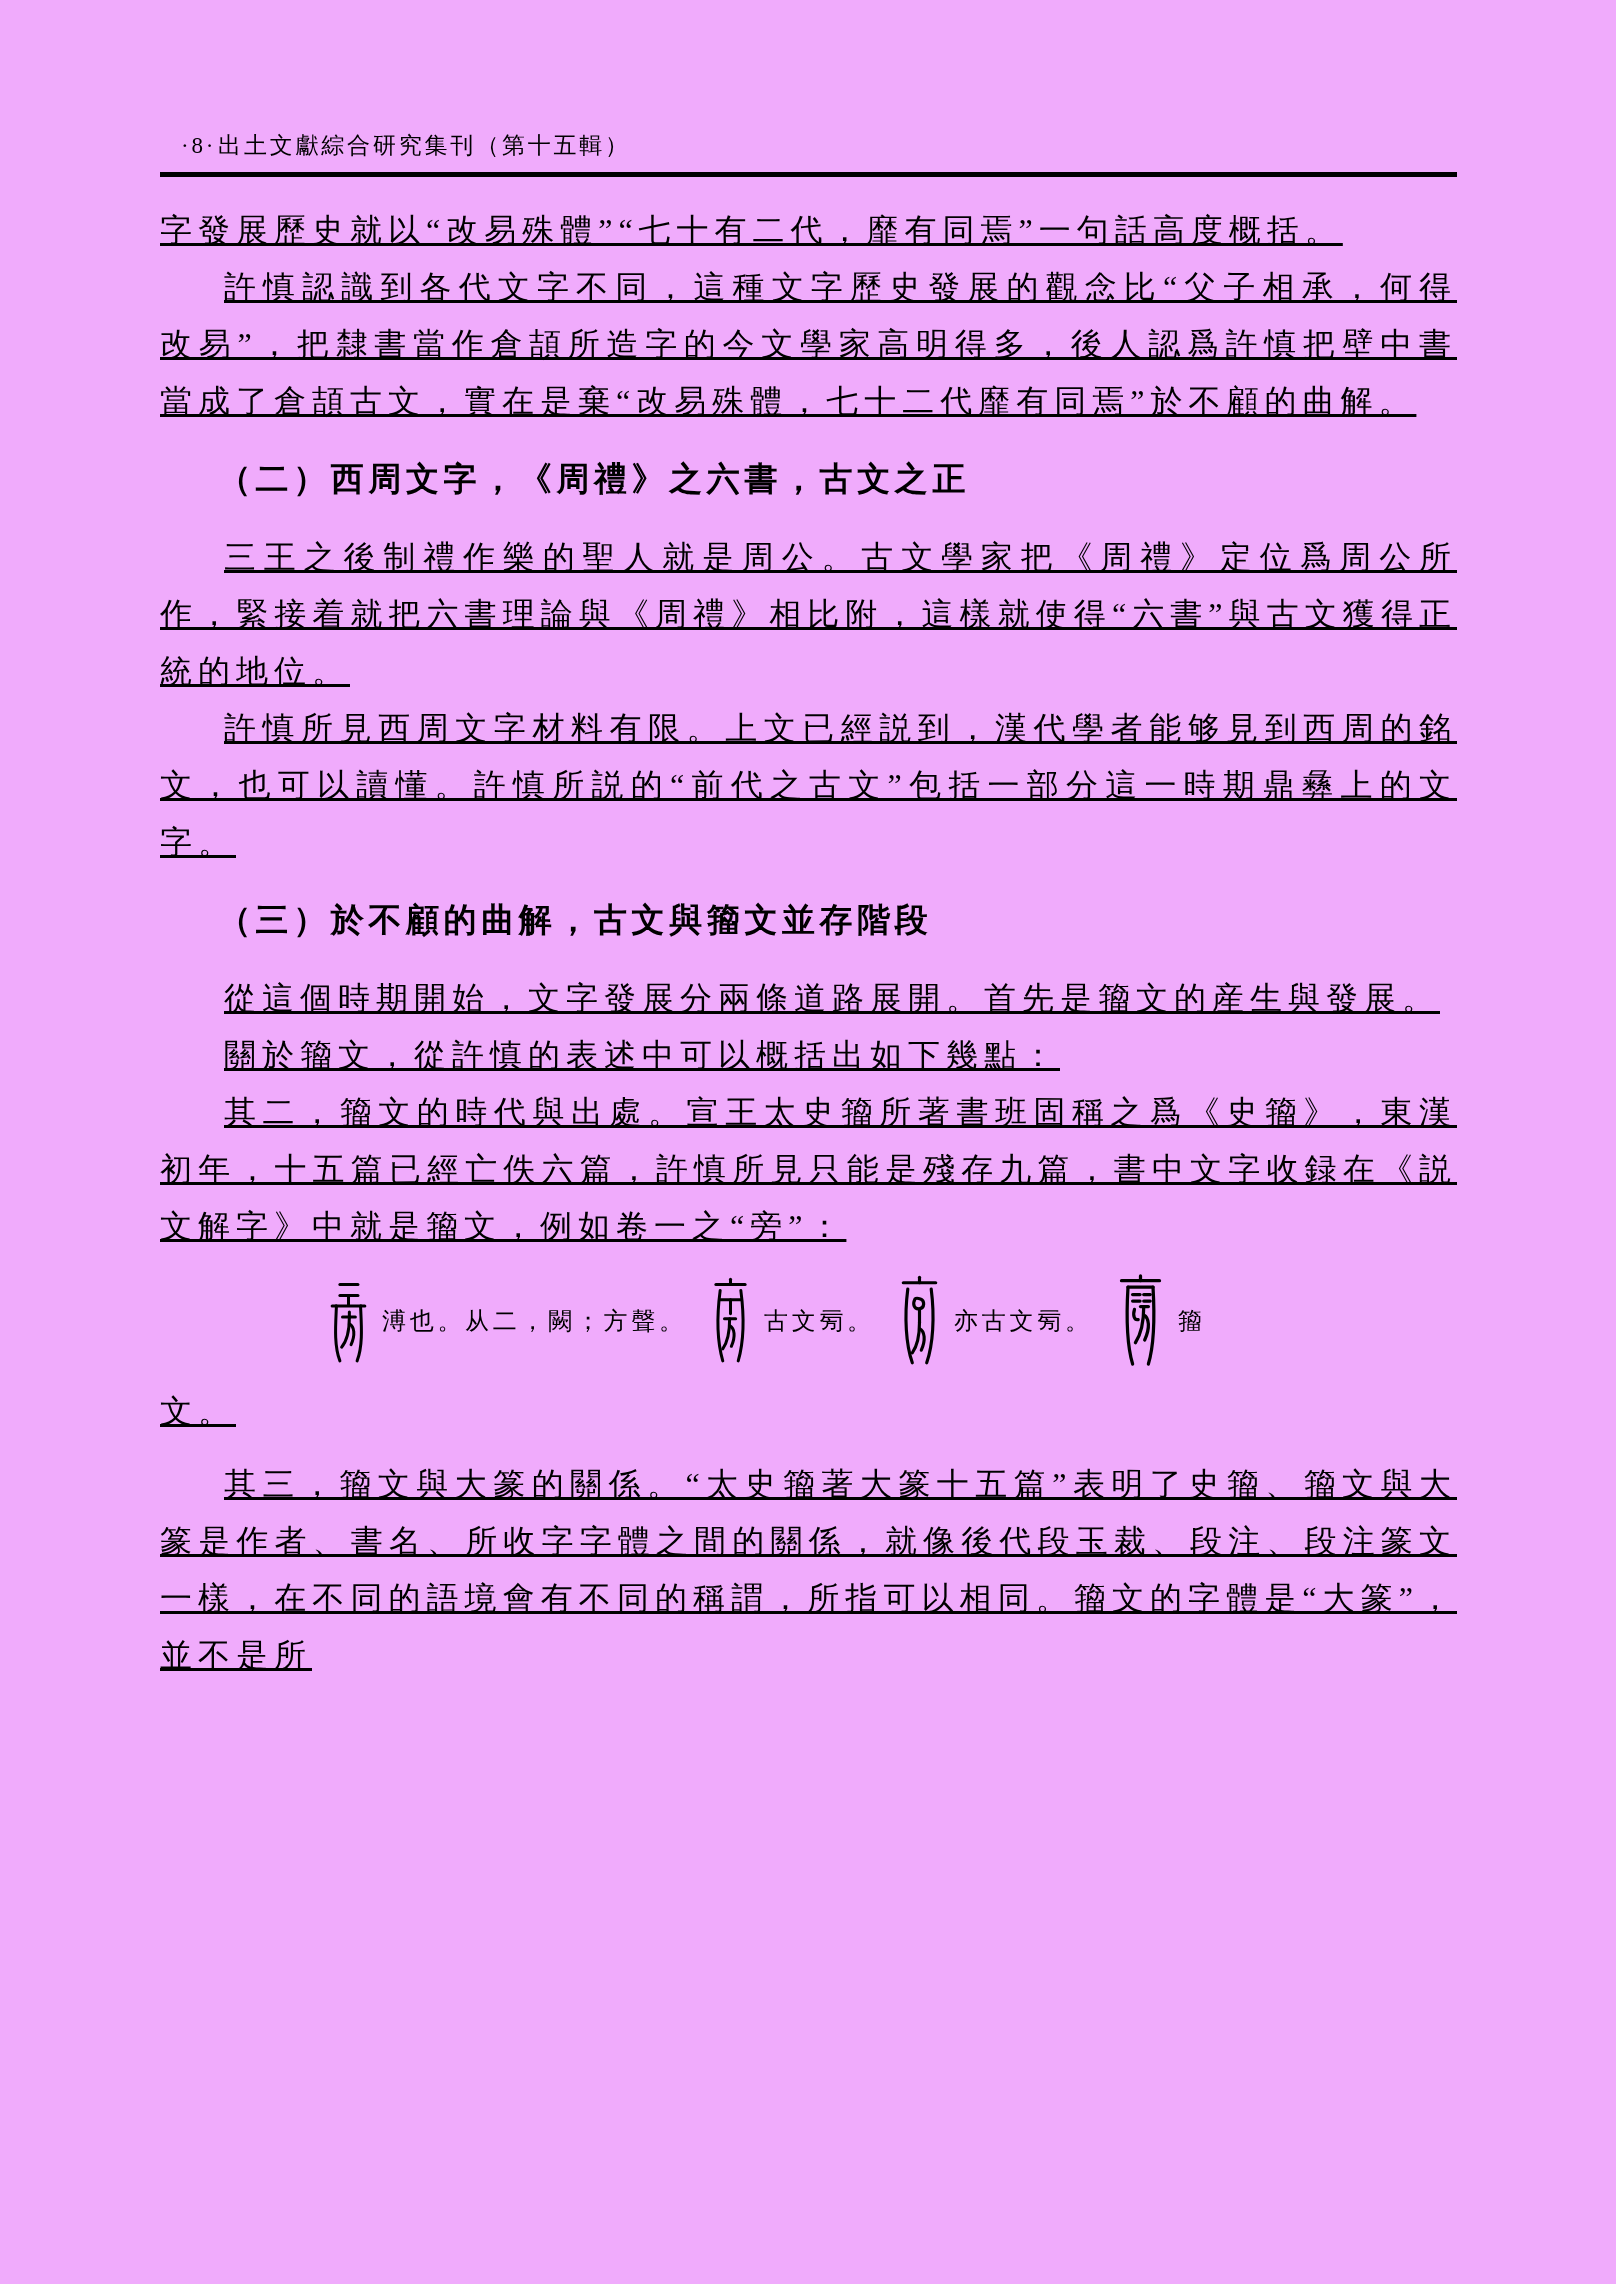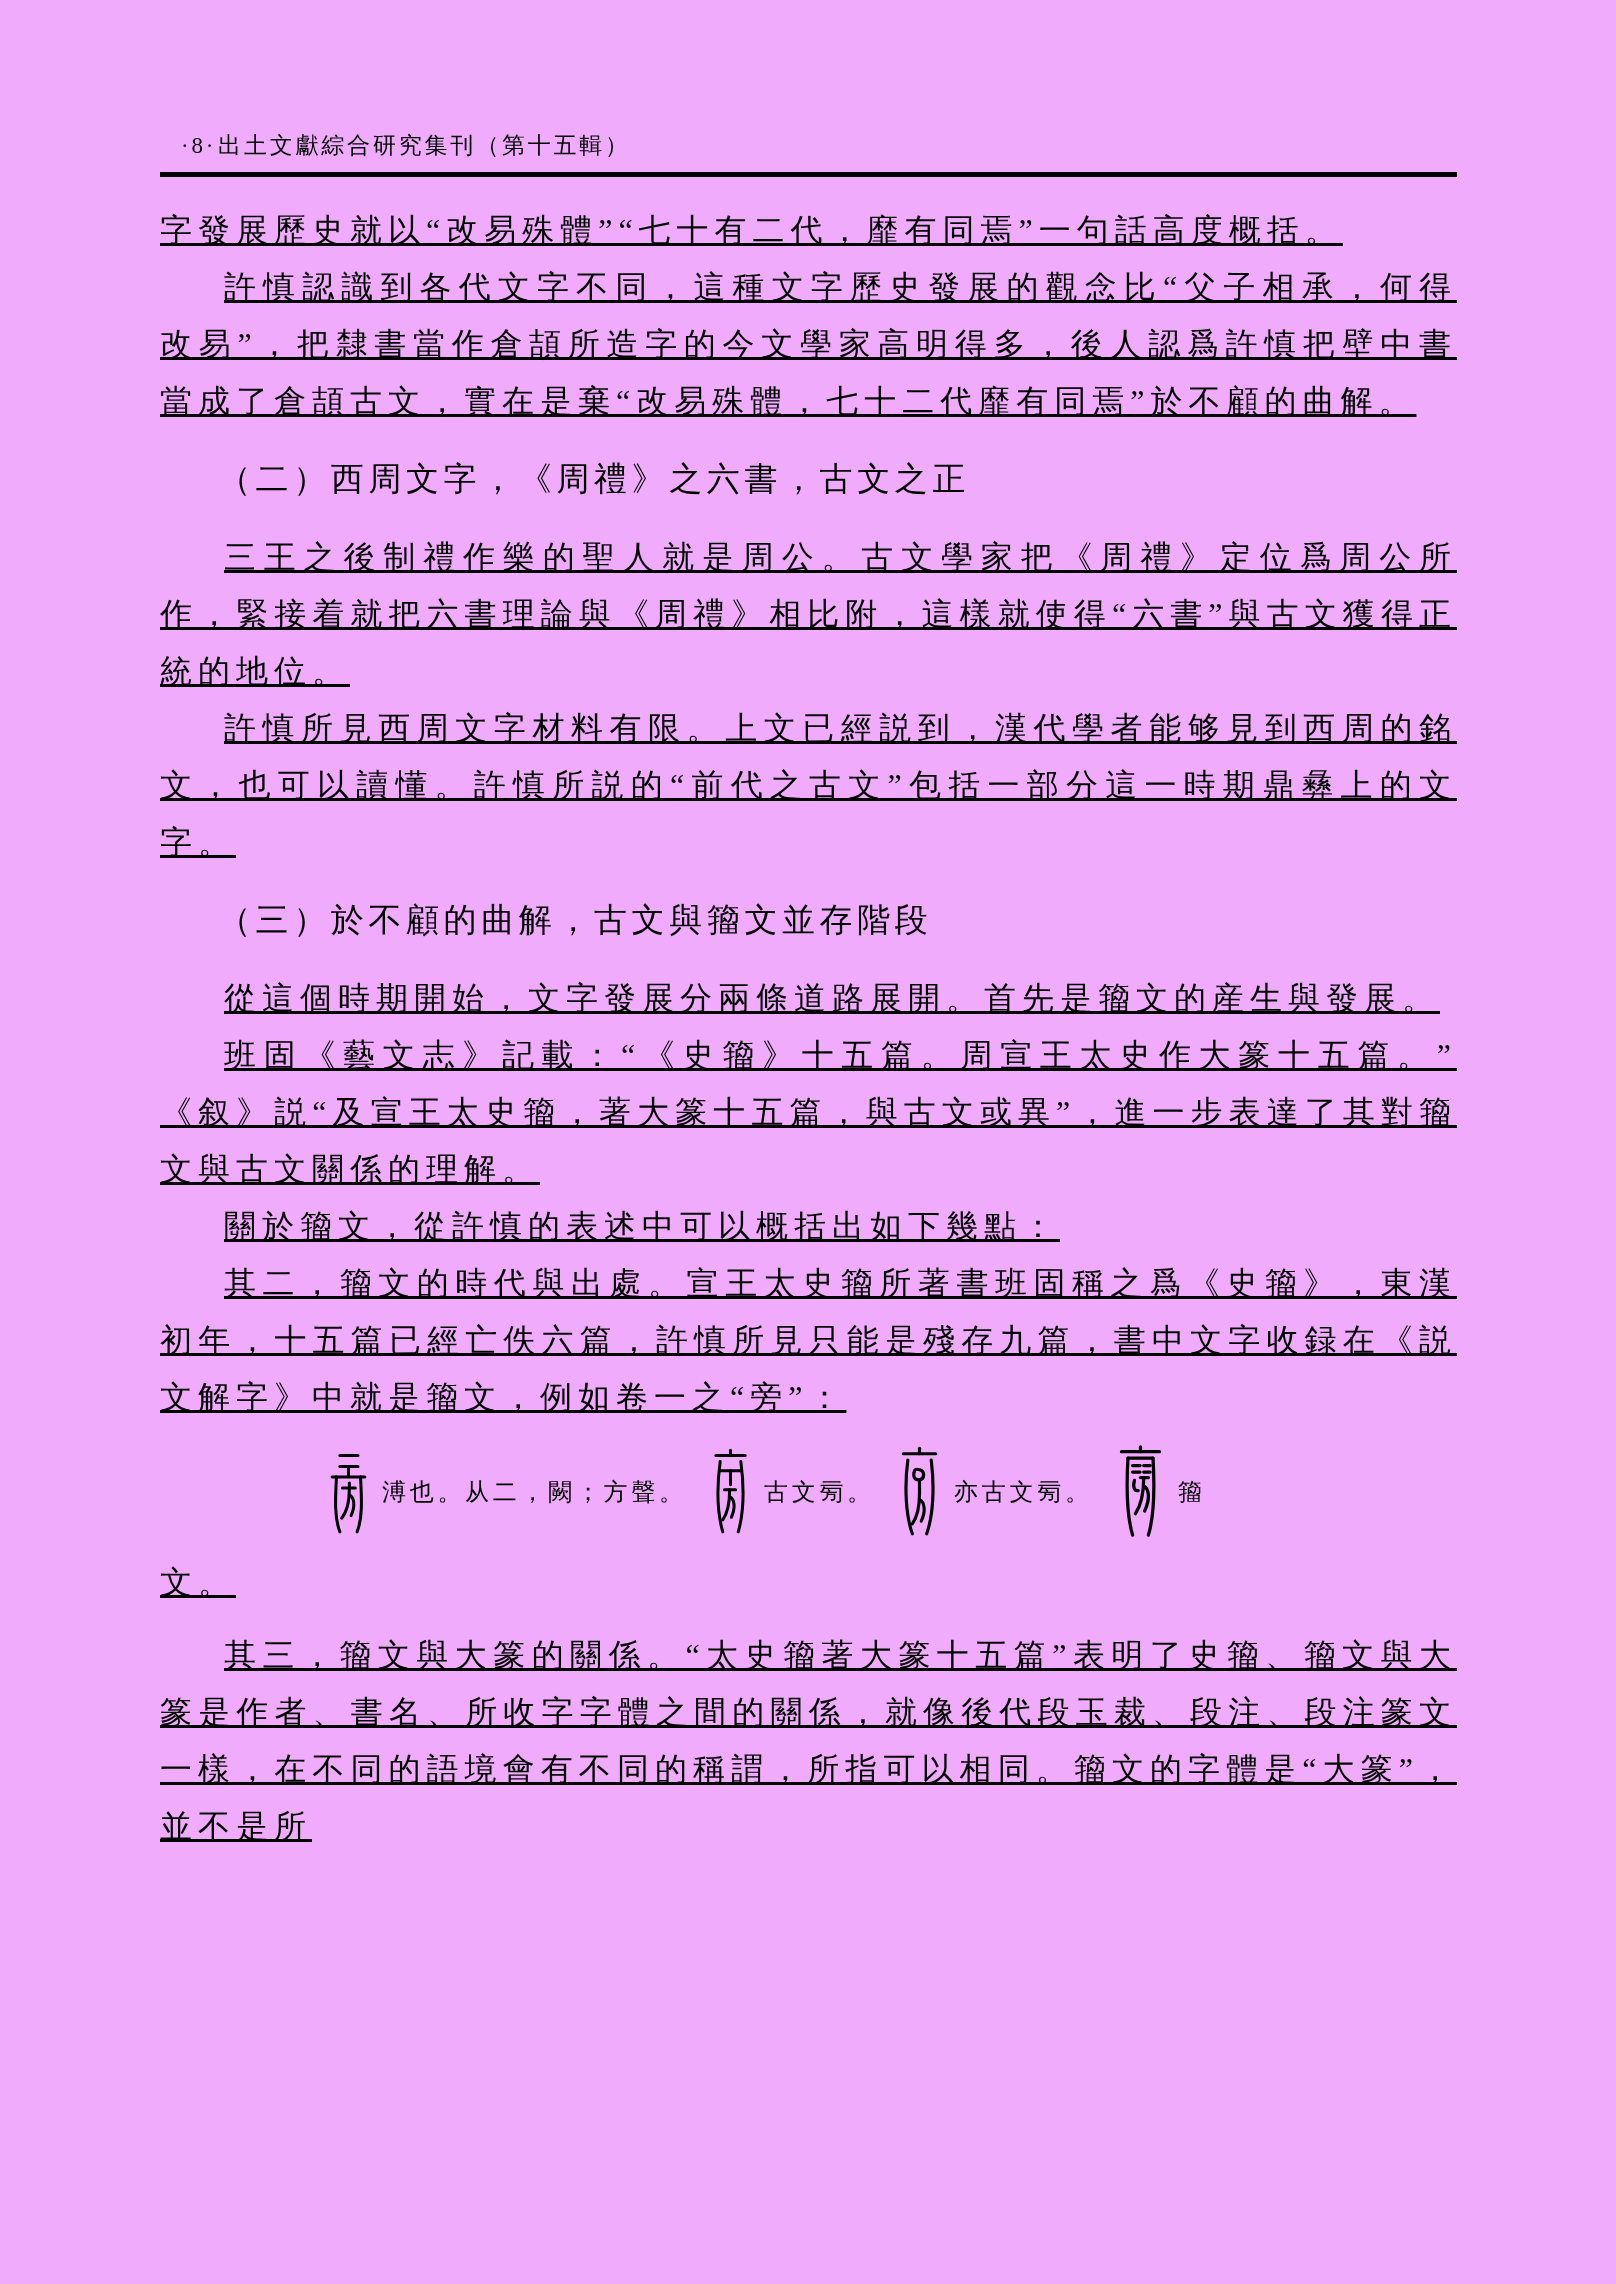--- a/index.html
+++ b/index.html
@@ -43,21 +43,21 @@
     text-decoration: underline;
   }
   .para.first { margin-top: 25px; }
   .para.indent { text-indent: 2em; }
   .heading {
     margin: 19.5px 0 18.6px 0;
     padding-left: 58px;
     font-size: 33px;
     line-height: 61px;
     letter-spacing: 4.6px;
-    font-weight: normal;
+    font-weight: bold;
   }
   .shuowen-quote {
     margin-top: 19.5px;
     margin-bottom: 16px;
     margin-left: 167px;
     display: flex;
     align-items: center;
     min-height: 93px;
   }
   .shuowen-quote .seal {
@@ -97,21 +97,20 @@
     <p class="para indent">許慎認識到各代文字不同，這種文字歷史發展的觀念比“父子相承，何得改易”，把隸書當作倉頡所造字的今文學家高明得多，後人認爲許慎把壁中書當成了倉頡古文，實在是棄“改易殊體，七十二代靡有同焉”於不顧的曲解。</p>
 
     <h2 class="heading">（二）西周文字，《周禮》之六書，古文之正</h2>
 
     <p class="para indent">三王之後制禮作樂的聖人就是周公。古文學家把《周禮》定位爲周公所作，緊接着就把六書理論與《周禮》相比附，這樣就使得“六書”與古文獲得正統的地位。</p>
     <p class="para indent">許慎所見西周文字材料有限。上文已經説到，漢代學者能够見到西周的銘文，也可以讀懂。許慎所説的“前代之古文”包括一部分這一時期鼎彝上的文字。</p>
 
     <h2 class="heading">（三）於不顧的曲解，古文與籀文並存階段</h2>
 
     <p class="para indent">從這個時期開始，文字發展分兩條道路展開。首先是籀文的産生與發展。</p>
-    <p class="para indent">班固《藝文志》記載：“《史籀》十五篇。周宣王太史作大篆十五篇。”《叙》説“及宣王太史籀，著大篆十五篇，與古文或異”，進一步表達了其對籀文與古文關係的理解。</p>
     <p class="para indent">關於籀文，從許慎的表述中可以概括出如下幾點：</p>
     <p class="para indent">其二，籀文的時代與出處。宣王太史籀所著書班固稱之爲《史籀》，東漢初年，十五篇已經亡佚六篇，許慎所見只能是殘存九篇，書中文字收録在《説文解字》中就是籀文，例如卷一之“旁”：</p>
 
     <div class="shuowen-quote">
       <svg class="seal" width="43" height="93" viewBox="0 0 100 200" aria-hidden="true">
         <path d="M30 16 H72"></path>
         <path d="M30 42 H72"></path>
         <path d="M50 42 V64"></path>
         <path d="M12 66 H88"></path>
         <path d="M22 66 C20 110 16 158 30 194"></path>

